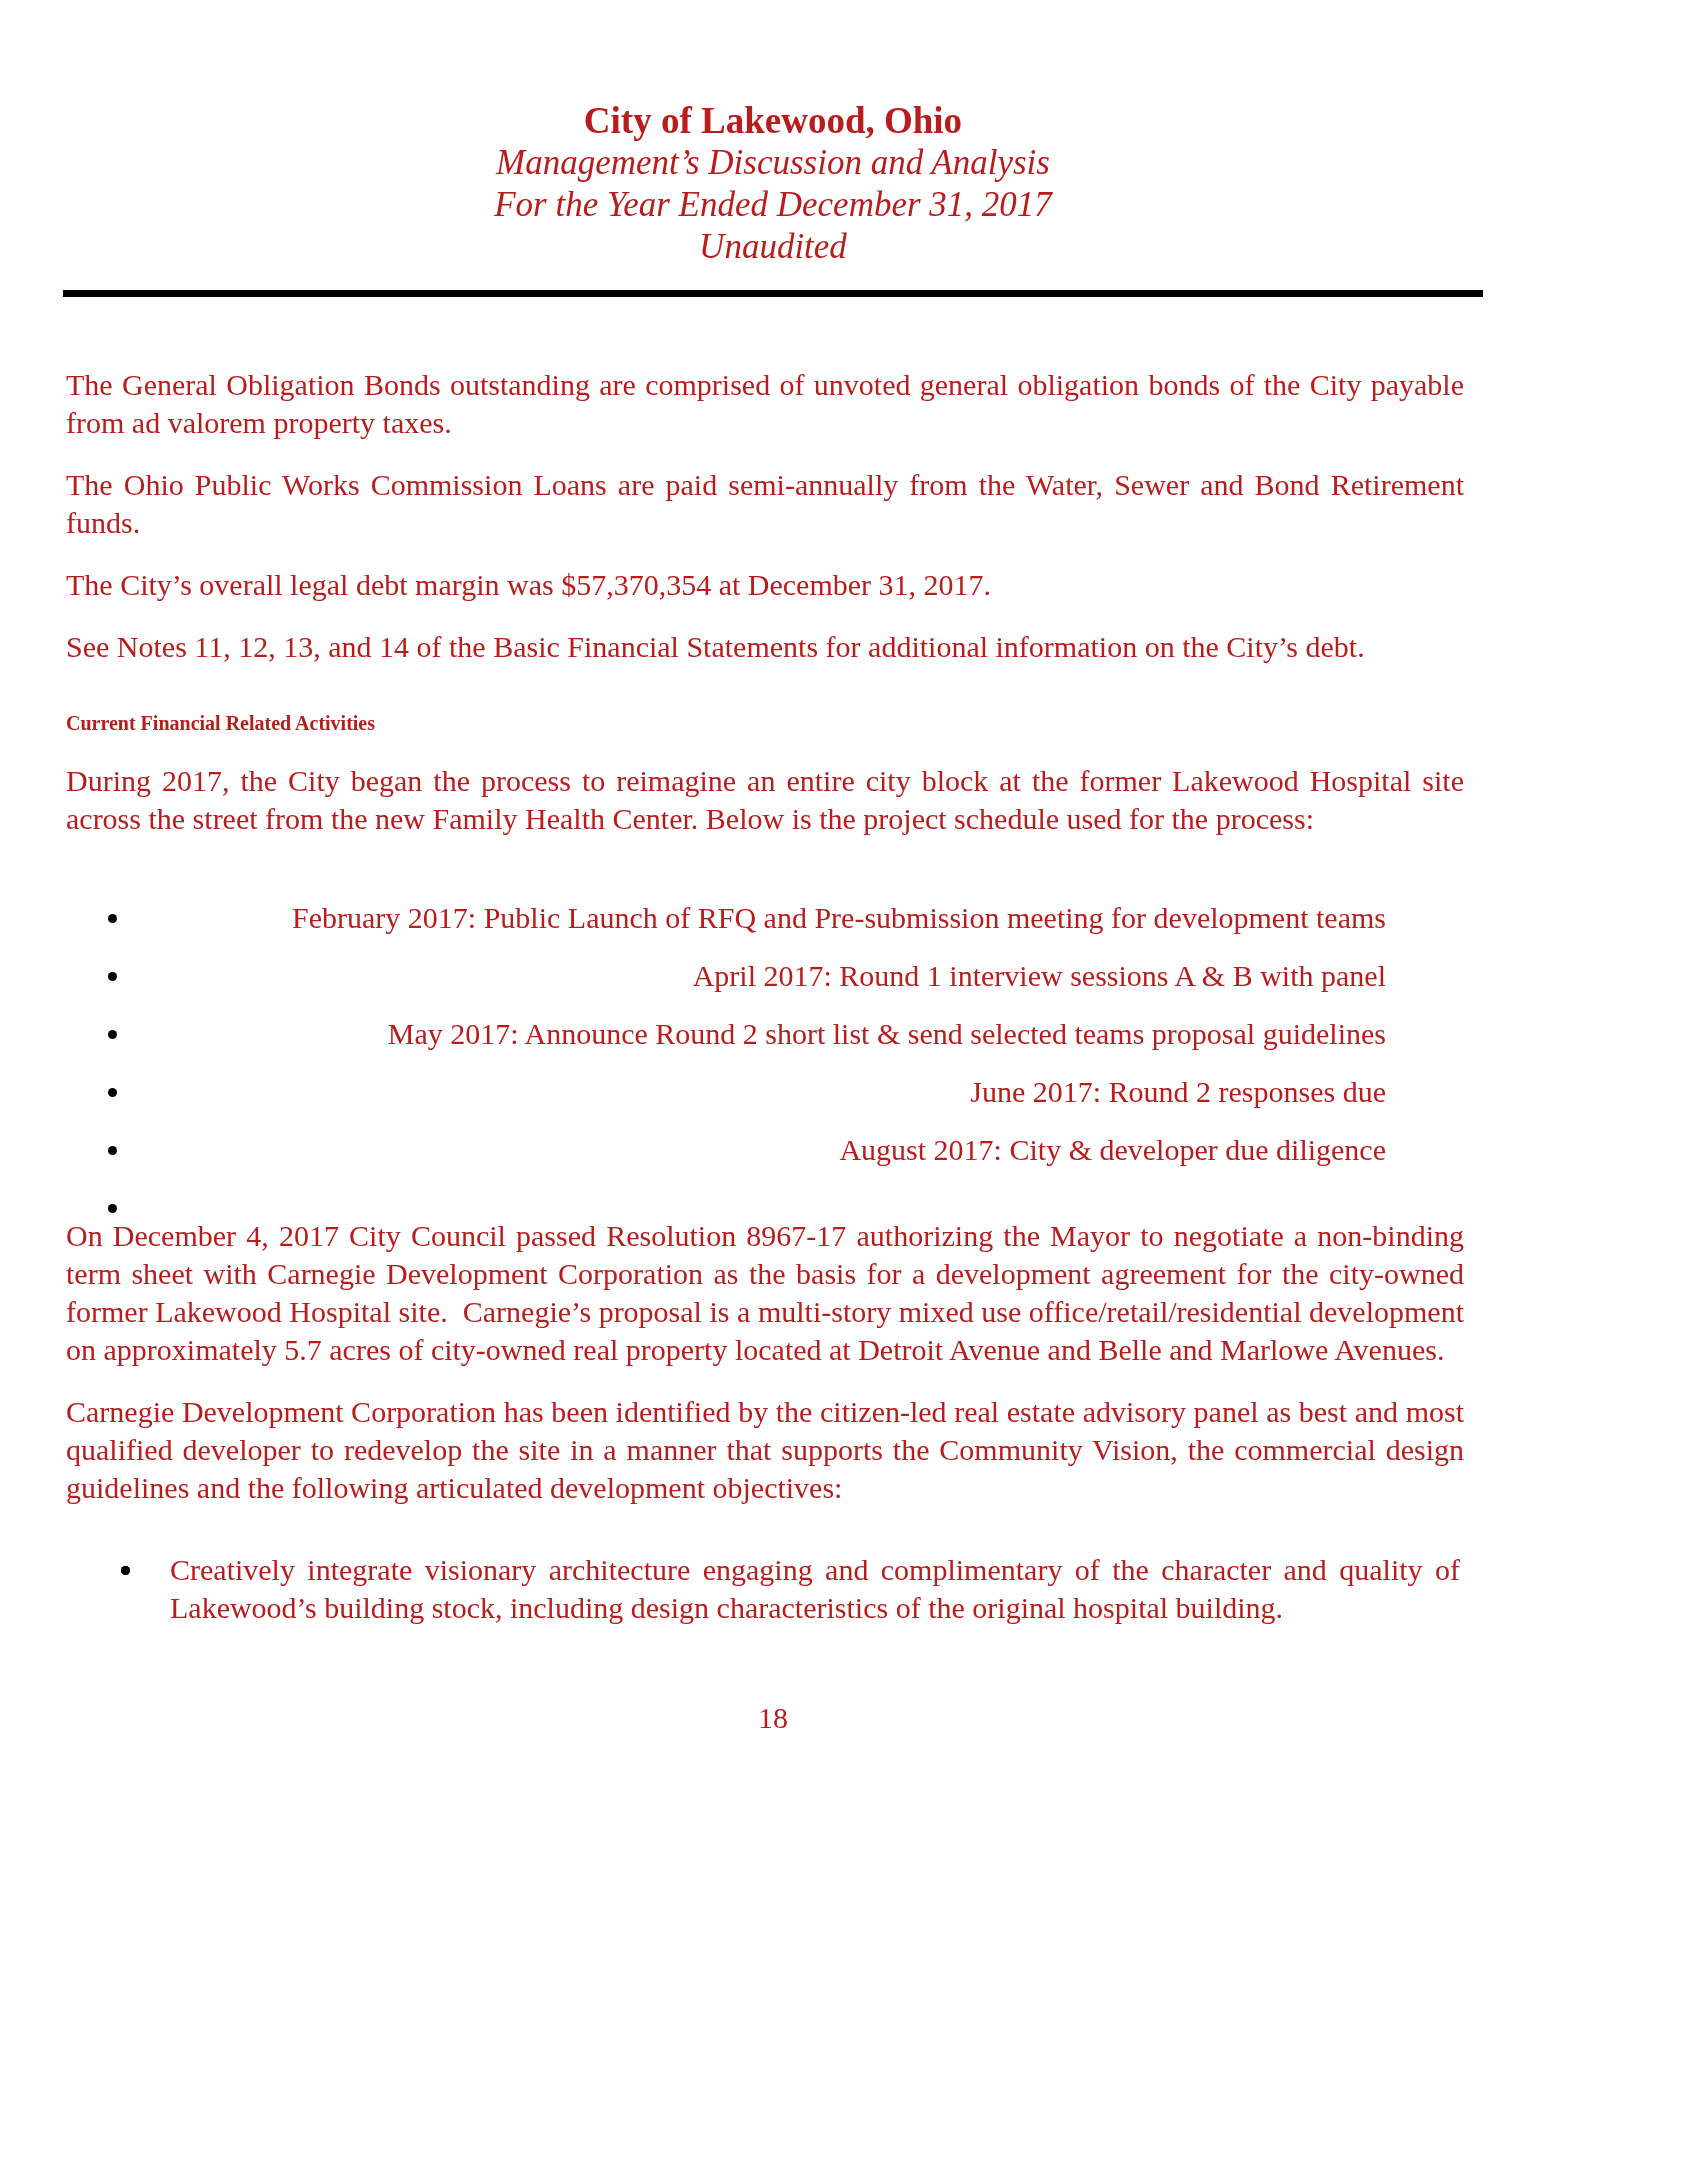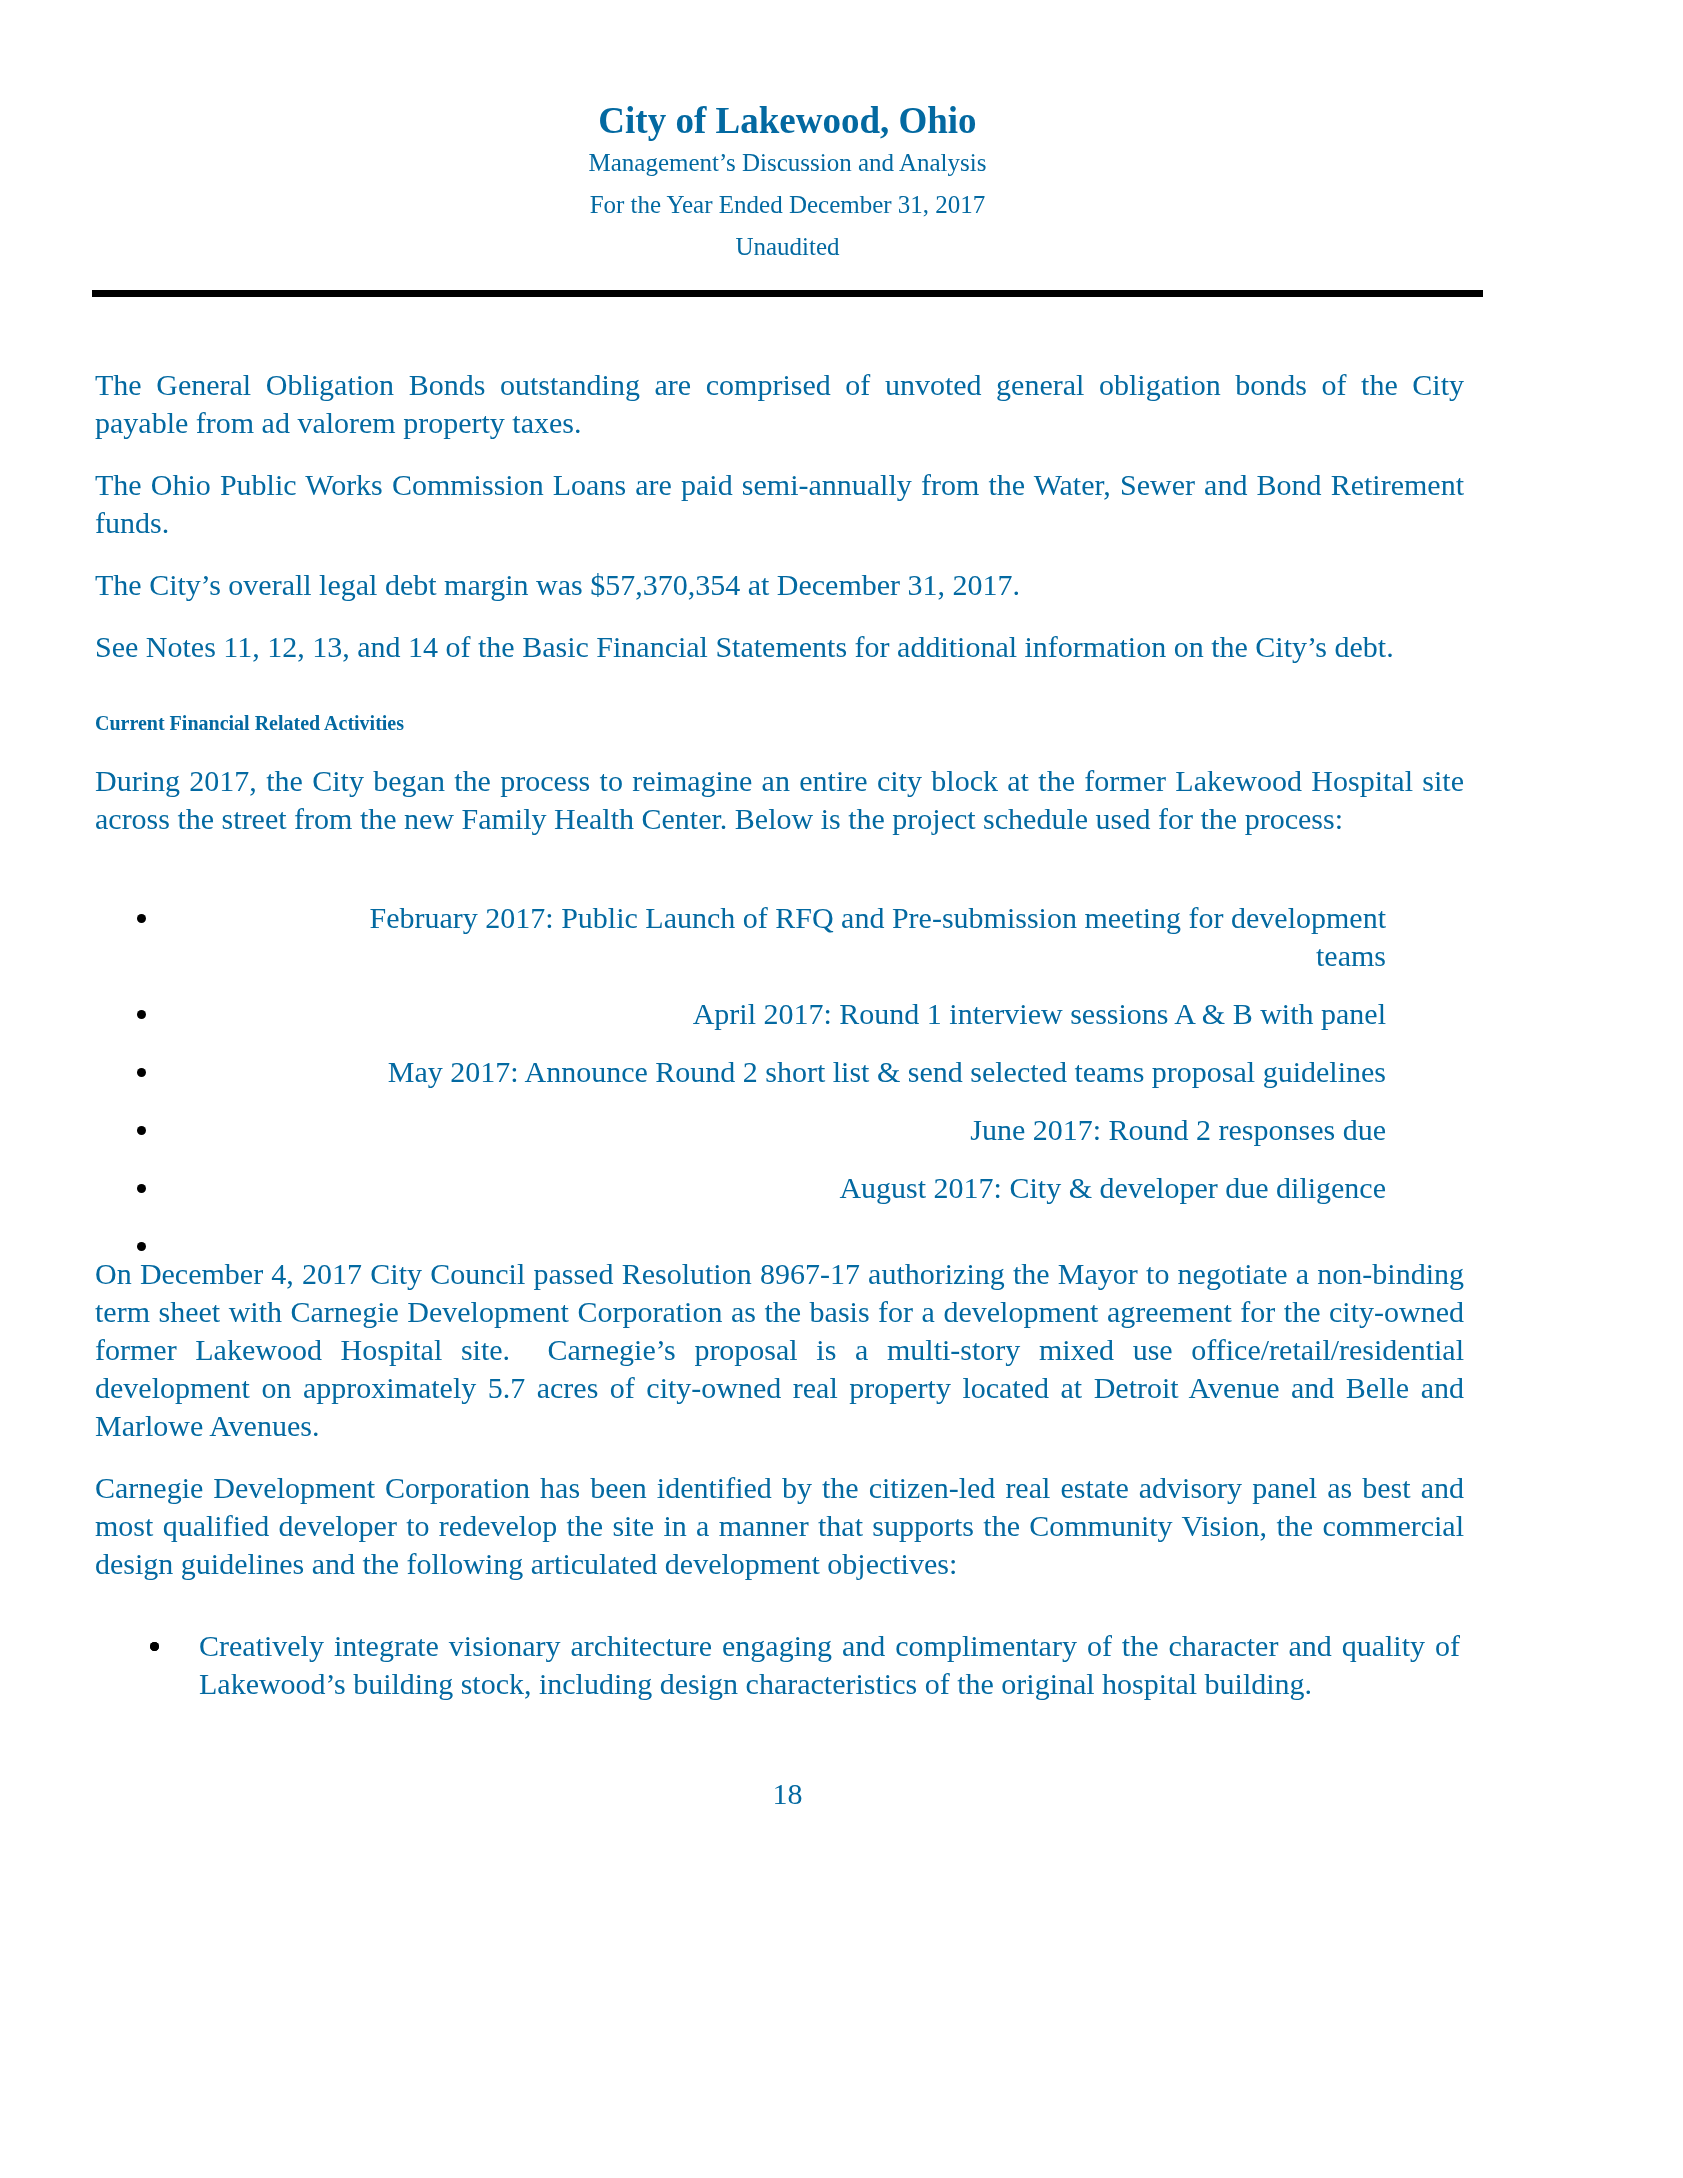--- a/index.html
+++ b/index.html
@@ -1,29 +1,29 @@
 <!DOCTYPE html>
 <html><head>
 <meta charset="utf-8">
 <style>
   html, body { margin: 0; padding: 0; background: #ffffff; }
   .page {
     position: relative;
     width: 1683px;
     height: 2178px;
     background: #ffffff;
-    color: #0369a1;
+    color: #b91c1c;
     font-family: "Liberation Serif", "DejaVu Serif", serif;
     box-sizing: border-box;
-    padding: 99px 203px 0 95px;
+    padding: 99px 203px 0 66px;
     overflow: hidden;
   }
   .doc-header { text-align: center; }
   .doc-title { font-size: 37px; font-weight: 700; line-height: 43px; }
-  .doc-sub   { font-size: 25px; line-height: 42px; }
+  .doc-sub   { font-size: 35px; font-style: italic; line-height: 42px; }
   .rule { height: 7px; background: #000; margin: 22px -3px 0 -3px; }
 
   .para {
     font-size: 30px;
     line-height: 38px;
     text-align: justify;
     margin: 0 16px 24px 0;
     white-space: pre-wrap;
   }
   .para-first { margin-top: 69px; }

